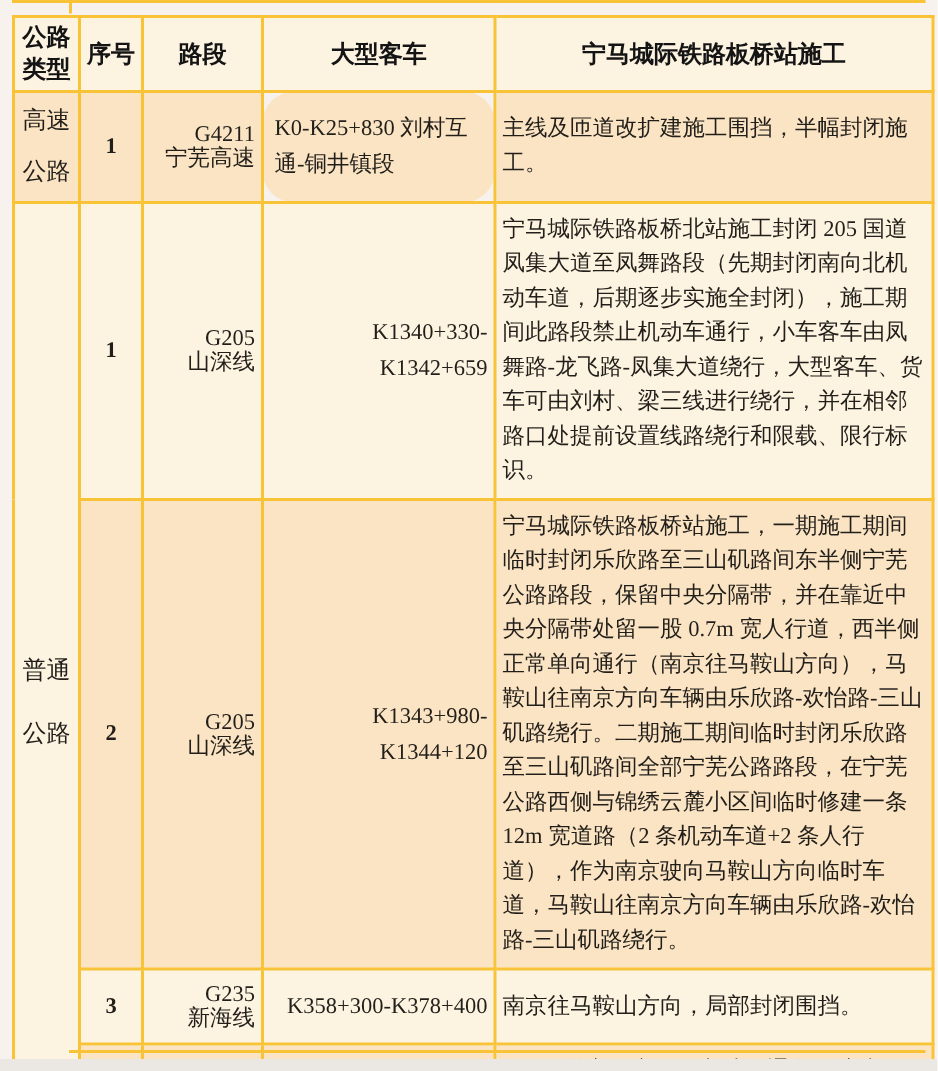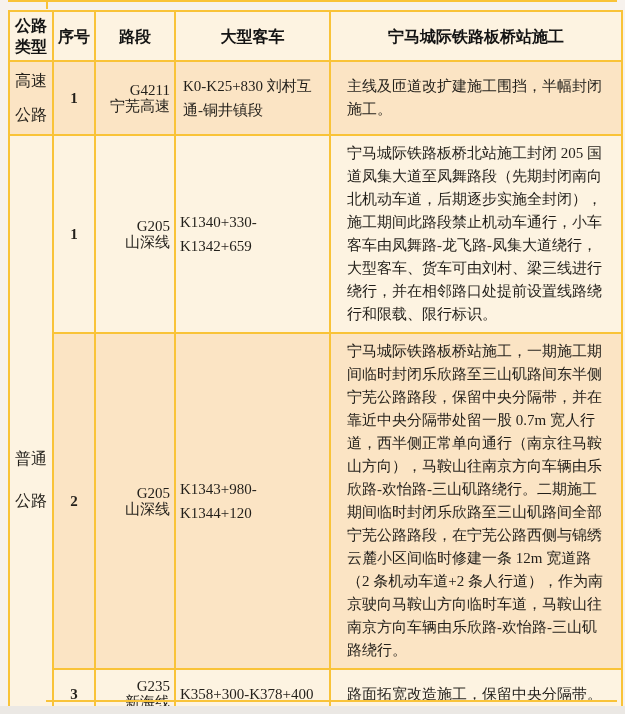--- a/index.html
+++ b/index.html
@@ -47,25 +47,25 @@
     line-height:34px;
     font-size:16px;
   }
   td.cell-type.span-normal{background:#fdf3e1;line-height:42px;}
   td.cell-no{text-align:center;font-weight:bold;}
   td.cell-road{
     text-align:right;
     white-space:pre-line;
     line-height:16px;
   }
-  td.cell-stake{text-align:left;line-height:24px;}
-  td.cell-stake.left{text-align:left;padding-left:7px;}
+  td.cell-stake{text-align:right;line-height:24px;}
+  td.cell-stake.left{text-align:left;padding-left:7px;border-radius:21px;}
   td.cell-reason{
     text-align:left;
-    padding:6px 16px;
+    padding:6px 4px;
     line-height:23px;
   }
   tr.r-header{height:50px;}
   tr.r-1{height:70px;}
   tr.r-2{height:175px;}
   tr.r-3{height:282px;}
   tr.r-4{height:50px;}
   tr.r-5{height:70px;}
   
   .top-crop-line{position:absolute;left:8px;top:0;width:609px;height:2px;background:#f9c338;}
@@ -124,21 +124,21 @@
 山深线</td>
       <td class="cell-stake">K1343+980-K1344+120</td>
       <td class="cell-reason">宁马城际铁路板桥站施工，一期施工期间临时封闭乐欣路至三山矶路间东半侧宁芜公路路段，保留中央分隔带，并在靠近中央分隔带处留一股 0.7m 宽人行道，西半侧正常单向通行（南京往马鞍山方向），马鞍山往南京方向车辆由乐欣路-欢怡路-三山矶路绕行。二期施工期间临时封闭乐欣路至三山矶路间全部宁芜公路路段，在宁芜公路西侧与锦绣云麓小区间临时修建一条 12m 宽道路（2 条机动车道+2 条人行道），作为南京驶向马鞍山方向临时车道，马鞍山往南京方向车辆由乐欣路-欢怡路-三山矶路绕行。</td>
     </tr>
 
     <tr class="r-4 row-cream">
       <td class="cell-no">3</td>
       <td class="cell-road">G235
 新海线</td>
       <td class="cell-stake">K358+300-K378+400</td>
-      <td class="cell-reason">路面拓宽改造施工，保留中央分隔带。</td>
+      <td class="cell-reason">南京往马鞍山方向，局部封闭围挡。</td>
     </tr>
 
     <tr class="r-5 row-peach">
       <td class="cell-no">4</td>
       <td class="cell-road">G328
 横梁段</td>
       <td class="cell-stake">K367+140-K371+720</td>
       <td class="cell-reason">328 国道宁扬交界至龙池互通段改扩建工程先导段起点新禹河桥至终点灵岩河桥段正在进行主线高架施工，对施工区域进行全封闭围</td>
     </tr>
   </tbody>

